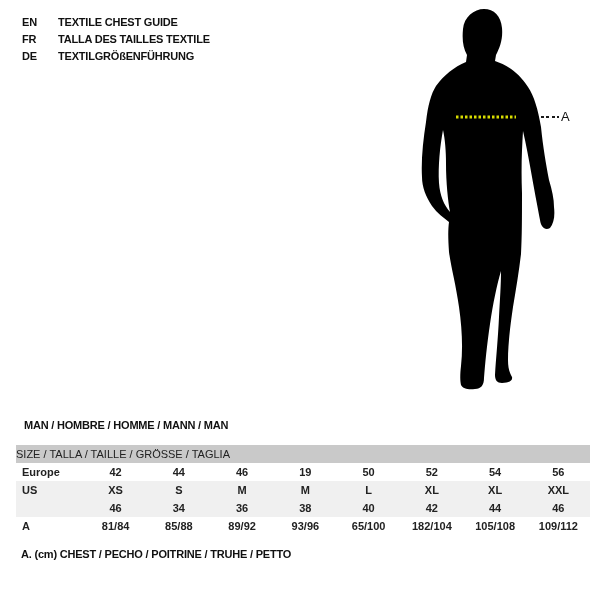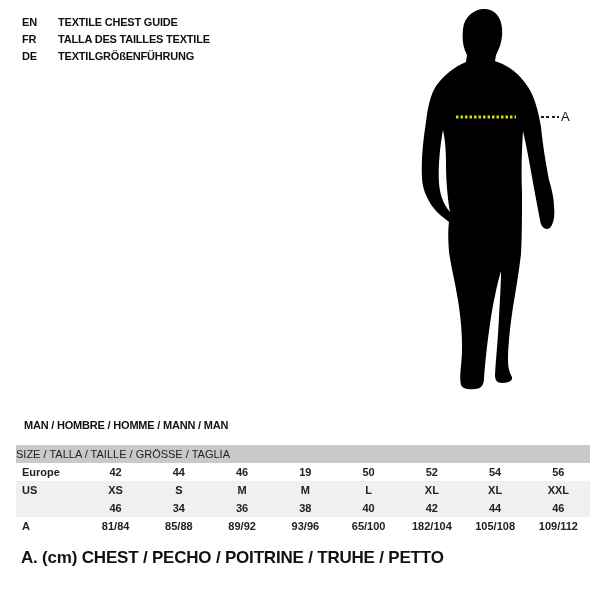--- a/index.html
+++ b/index.html
@@ -25,21 +25,21 @@
 
   
   .size-table{position:absolute;left:16px;top:445px;width:574px;font-size:11px;color:#222;}
   .t-header{height:18px;line-height:18px;background:var(--hdr,#c9c9c9);color:#222;}
   .t-row{display:flex;height:18px;line-height:18px;font-weight:bold;}
   .t-row.shaded{background:var(--shade,#f0f0f0);}
   .t-label{width:68px;padding-left:6px;box-sizing:border-box;}
   .t-cell{flex:1;text-align:center;}
 
   
-  .footnote{position:absolute;left:21px;top:548px;font-weight:bold;font-size:17px;letter-spacing:-0.2px;}
+  .footnote{position:absolute;left:21px;top:548px;font-weight:bold;font-size:11px;letter-spacing:-0.2px;}
 </style>
 </head>
 <body>
 
 <div class="page">
 
   <div class="lang-list">
       <div class="lang-row">
         <span class="lang-code">EN</span>
         <span>TEXTILE CHEST GUIDE</span>

